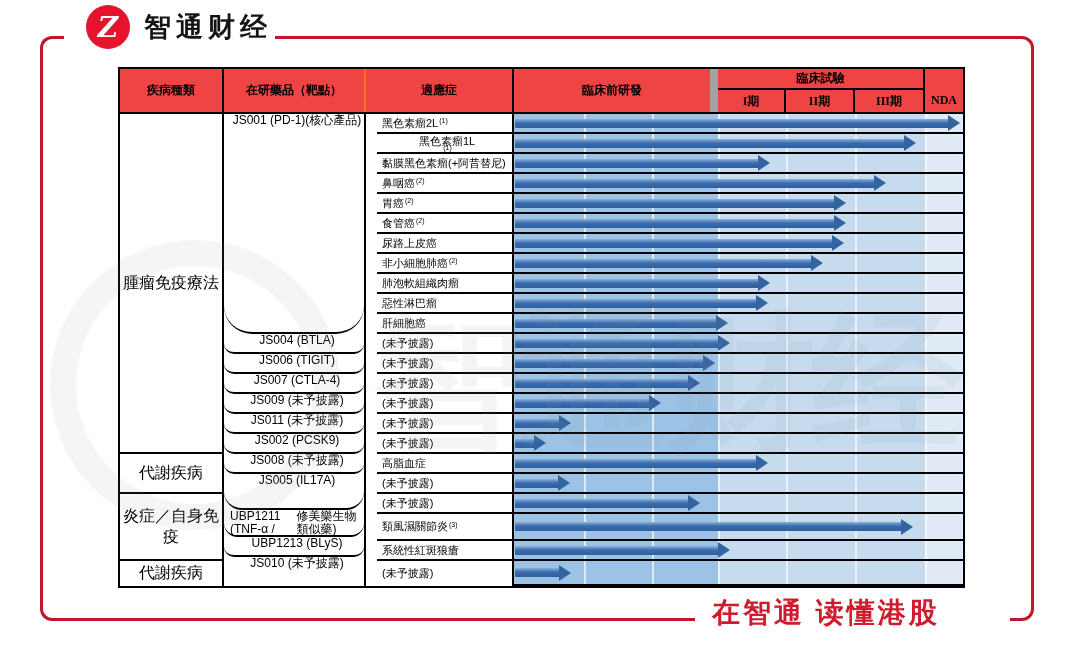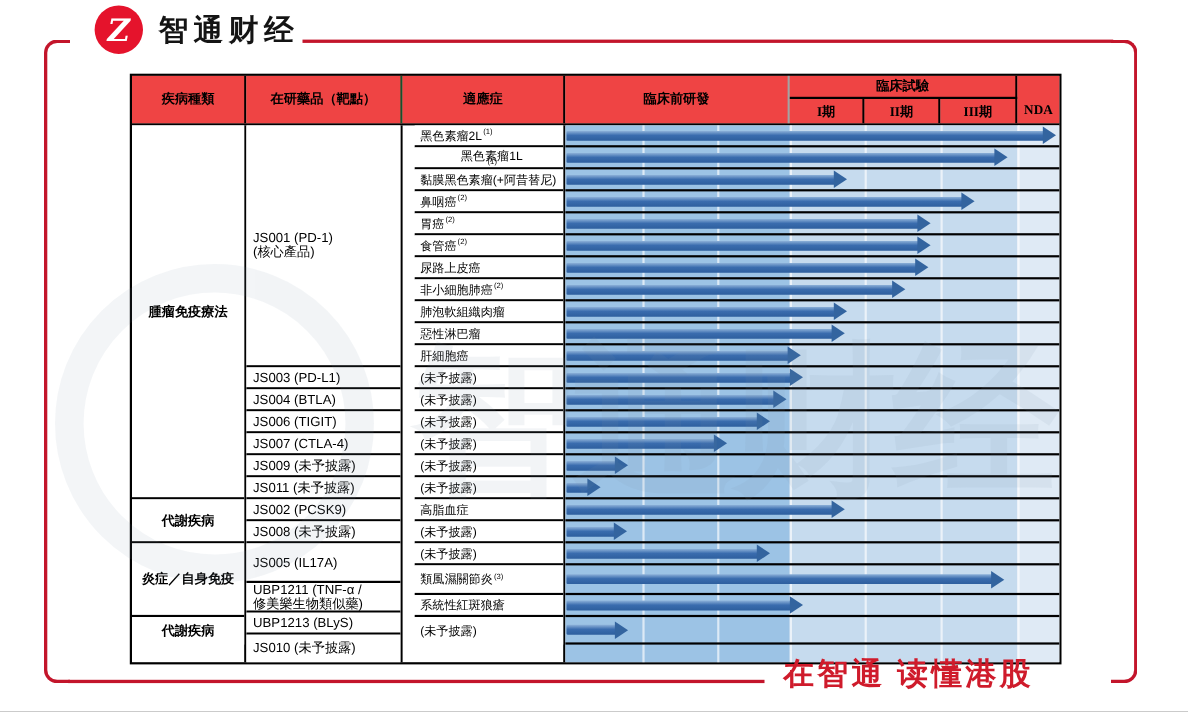--- a/index.html
+++ b/index.html
@@ -30,39 +30,39 @@
   .watermark { position:absolute; left:50px; top:240px; display:flex; align-items:center; gap:34px;
                opacity:0.09; z-index:4; pointer-events:none; }
   .wm-circle { width:290px; height:290px; border:26px solid #7d93a8; border-radius:50%; flex:none; }
   .wm-text { font-size:150px; font-weight:bold; color:#7d93a8; letter-spacing:-4px; white-space:nowrap; }
   
   .pipeline { position:absolute; left:118px; top:67px; width:847px; border:2px solid #000; background:#fff; z-index:2; }
   .thead { display:grid; grid-template-columns:104px 142px 148px 204px 68px 69px 70px 1fr;
            grid-template-rows:21px 22px; border-bottom:2px solid #000; font-weight:bold; font-size:12px; color:#000; }
   .th { display:flex; align-items:center; justify-content:center; background:#ef4444; }
   .th-disease     { grid-column:1; grid-row:1/3; border-right:2px solid #000; }
-  .th-drug        { grid-column:2; grid-row:1/3; border-right:2px solid #14532d; }
+  .th-drug        { grid-column:2; grid-row:1/3; border-right:2px solid #f97316; }
   .th-indication  { grid-column:3; grid-row:1/3; border-right:2px solid #000; }
-  .th-preclinical { grid-column:4; grid-row:1/3; border-right:2px solid #a3a3a3; }
+  .th-preclinical { grid-column:4; grid-row:1/3; border-right:8px solid #a3a3a3; }
   .th-clinical    { grid-column:5/8; grid-row:1; border-right:2px solid #000; border-bottom:2px solid #000; }
   .th-p1 { grid-column:5; grid-row:2; border-right:2px solid #000; }
   .th-p2 { grid-column:6; grid-row:2; border-right:2px solid #000; }
   .th-p3 { grid-column:7; grid-row:2; border-right:2px solid #000; }
   .th-nda { grid-column:8; grid-row:1/3; align-items:flex-end; padding-bottom:4px; }
   .serif { font-family:"Liberation Serif", serif; }
   .tbody { display:flex; align-items:stretch; }
   .col { display:flex; flex-direction:column; }
   .col-category   { width:104px; border-right:2px solid #000; }
   .col-drug       { width:142px; border-right:2px solid #000; }
   .col-indication { width:148px; border-right:2px solid #000;padding-left:11px; }
   .col-chart      { flex:1; position:relative; }
   .cell { height:20px; border-bottom:2px solid #000; background:#fff; }
   .col > .cell:last-child, .col > .chart-cell:last-child { border-bottom:none; }
-  .cat-cell  { display:flex; align-items:center; justify-content:center; font-size:12px; font-weight:bold; text-align:center; }
-  .drug-cell { display:flex; flex-direction:column; justify-content:center; padding-left:6px; font-size:12px; line-height:13px; }
+  .cat-cell  { display:flex; align-items:center; justify-content:center; font-size:16px; font-weight:normal; text-align:center; }
+  .drug-cell { display:flex; flex-direction:row; justify-content:center; padding-left:6px; font-size:12px; line-height:13px;border-radius:28px; }
   .ind-cell  { display:flex; align-items:center; padding-left:5px; font-size:11px; }
   .ind-cell sup { font-size:7px; vertical-align:super; line-height:1; margin-left:1px; margin-top:-5px; }
   
   .chart-bg { position:absolute; inset:0; z-index:0; }
   .bg-pre  { position:absolute; top:0; bottom:0; left:0;     width:45.4%; background:#9cc3e5; }
   .bg-clin { position:absolute; top:0; bottom:0; left:45.4%; width:46.1%; background:#c6dbee; }
   .bg-nda  { position:absolute; top:0; bottom:0; left:91.5%; right:0;    background:#dfeaf5; }
   .vline { position:absolute; top:0; bottom:0; width:2px; background:rgba(255,255,255,0.65); }
   .vl-1 { left:15.6%; } .vl-2 { left:30.7%; } .vl-3 { left:45.4%; }
   .vl-4 { left:60.6%; } .vl-5 { left:75.9%; } .vl-6 { left:91.5%; }
@@ -127,24 +127,20 @@
           </div>
         </div>
 
       <div class="col col-drug">
 
       <div class="cell drug-cell" style="height: 220px;">
             <div>JS001 (PD-1)</div>
             <div>(核心產品)</div>
           </div>
           <div class="cell drug-cell" style="height: 20px;">
-            <div>JS003 (PD-L1)</div>
-            <div></div>
-          </div>
-          <div class="cell drug-cell" style="height: 20px;">
             <div>JS004 (BTLA)</div>
             <div></div>
           </div>
           <div class="cell drug-cell" style="height: 20px;">
             <div>JS006 (TIGIT)</div>
             <div></div>
           </div>
           <div class="cell drug-cell" style="height: 20px;">
             <div>JS007 (CTLA-4)</div>
             <div></div>

